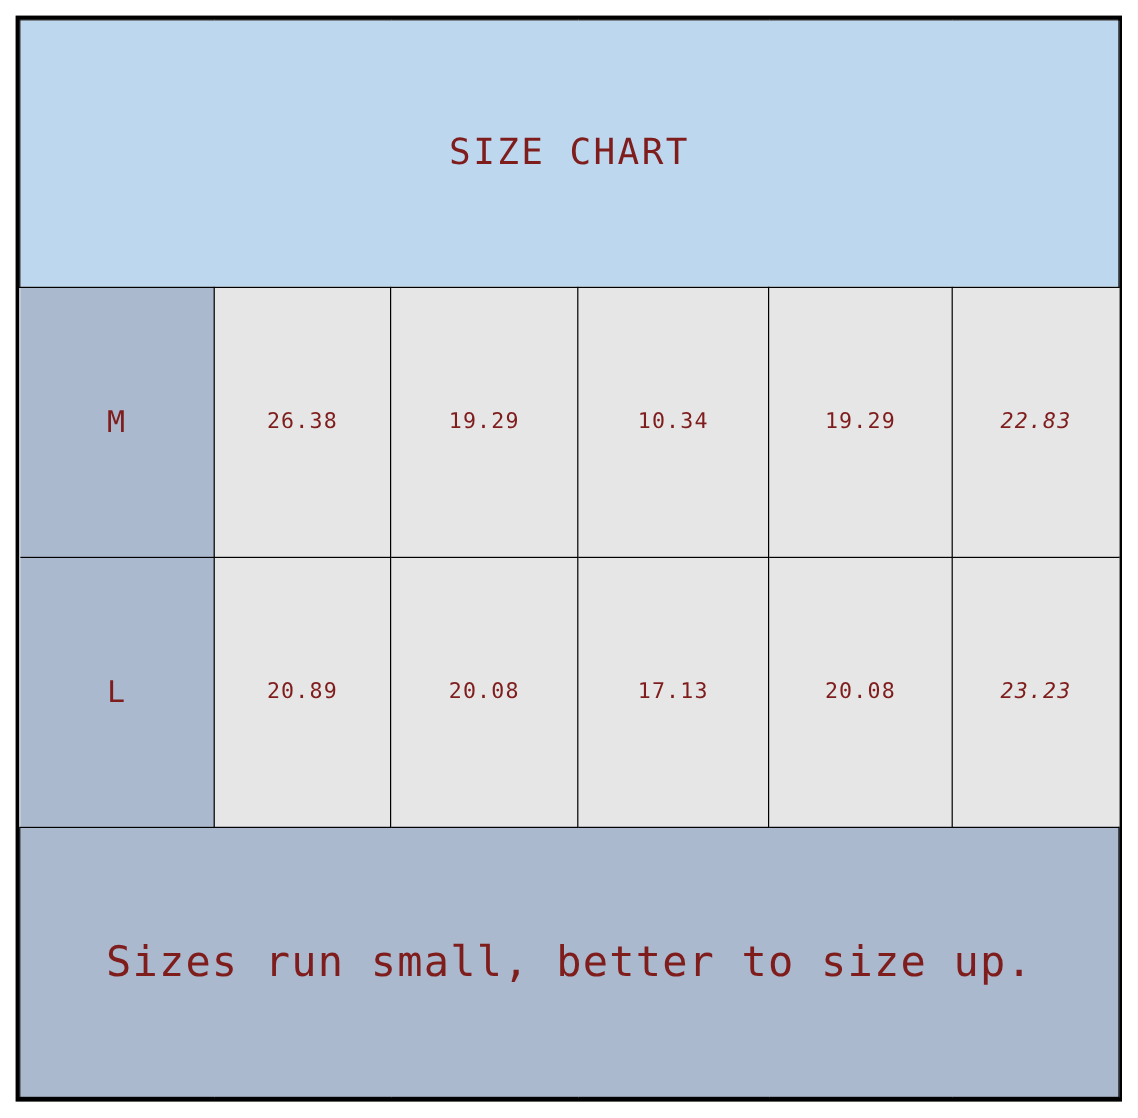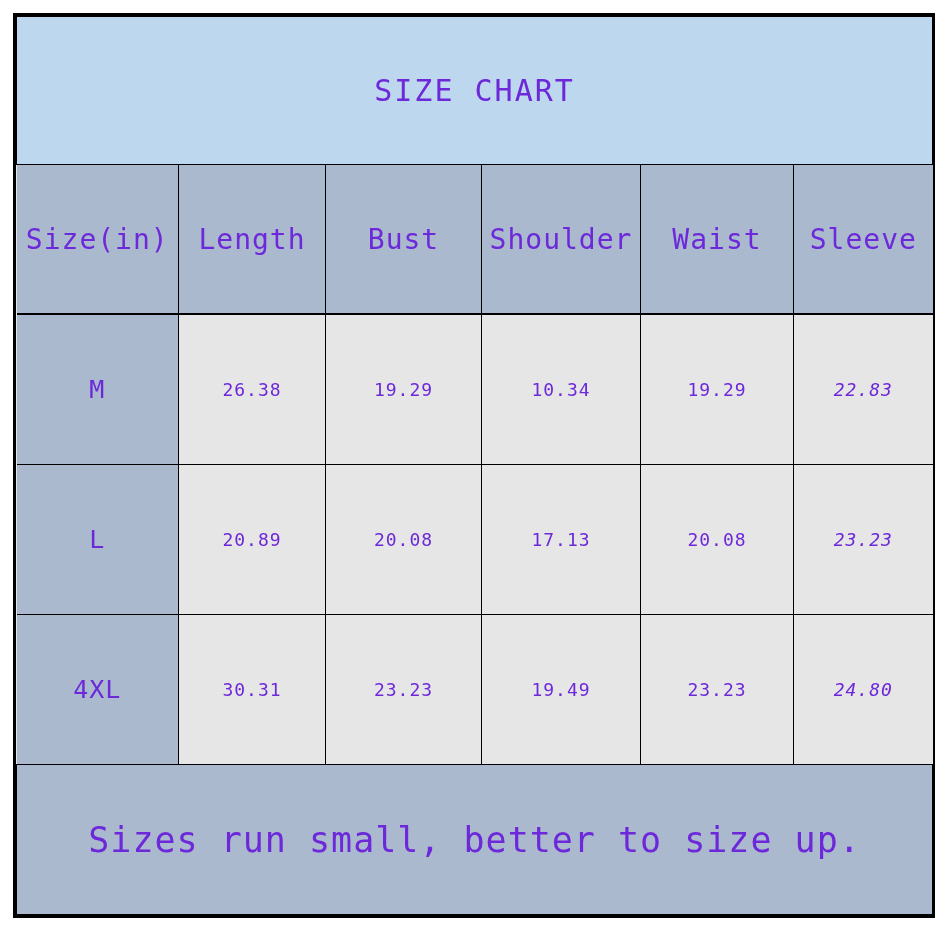--- a/index.html
+++ b/index.html
@@ -30,21 +30,21 @@
     height: 100%;
     border-collapse: collapse;
     table-layout: fixed;
   }
 
   table.size-chart td {
     border: 1px solid #000000;
     text-align: center;
     vertical-align: middle;
     padding: 0;
-    color: #6d28d9;
+    color: #7f1d1d;
     font-weight: 400;
   }
 
   
   td.chart-title {
     background: #bdd7ee;
     height: 99px;
     font-size: 30px;
     letter-spacing: 2px;
     border-top: none;
@@ -109,52 +109,36 @@
       <col class="c-length">
       <col class="c-bust">
       <col class="c-shld">
       <col class="c-waist">
       <col class="c-slv">
     </colgroup>
     <tbody>
       <tr>
         <td class="chart-title" colspan="6">SIZE CHART</td>
       </tr>
-      <tr class="header-row">
-        <td class="col-size">Size(in)</td>
-        <td>Length</td>
-        <td>Bust</td>
-        <td>Shoulder</td>
-        <td>Waist</td>
-        <td class="col-last">Sleeve</td>
-      </tr>
 
       <tr class="data-row">
         <td class="size-cell">M</td>
         <td>26.38</td>
         <td>19.29</td>
         <td>10.34</td>
         <td>19.29</td>
         <td class="col-last">22.83</td>
       </tr>
       <tr class="data-row">
         <td class="size-cell">L</td>
         <td>20.89</td>
         <td>20.08</td>
         <td>17.13</td>
         <td>20.08</td>
         <td class="col-last">23.23</td>
       </tr>
-      <tr class="data-row">
-        <td class="size-cell">4XL</td>
-        <td>30.31</td>
-        <td>23.23</td>
-        <td>19.49</td>
-        <td>23.23</td>
-        <td class="col-last">24.80</td>
-      </tr>
 
       <tr>
         <td class="footer-note" colspan="6">Sizes run small, better to size up.</td>
       </tr>
     </tbody>
   </table>
 </div>
 
 </body></html>

